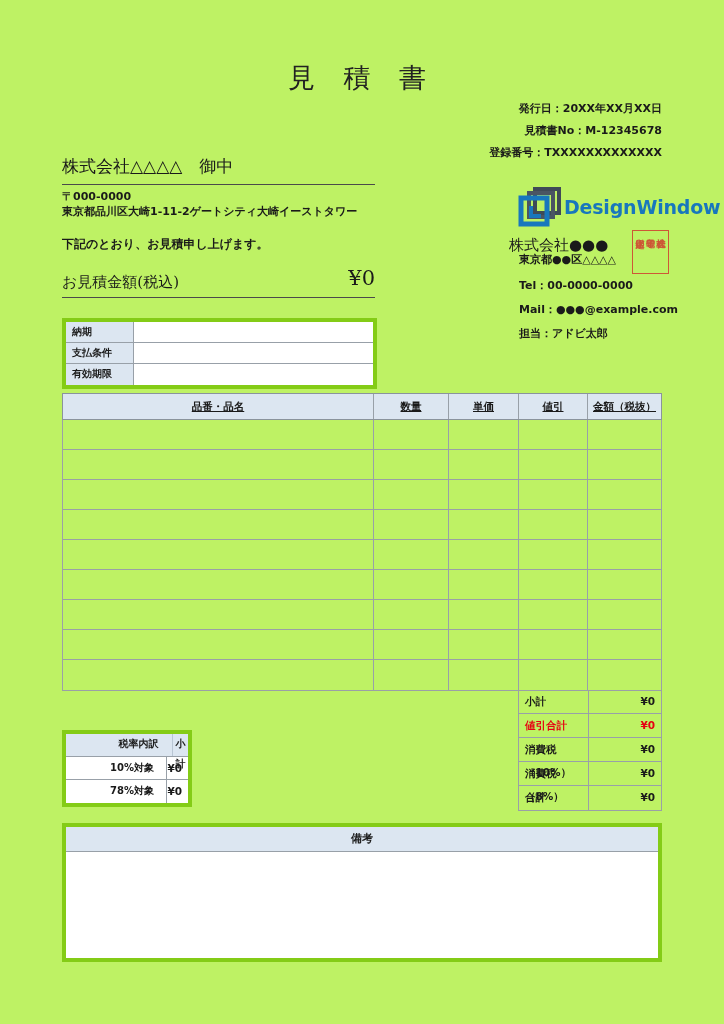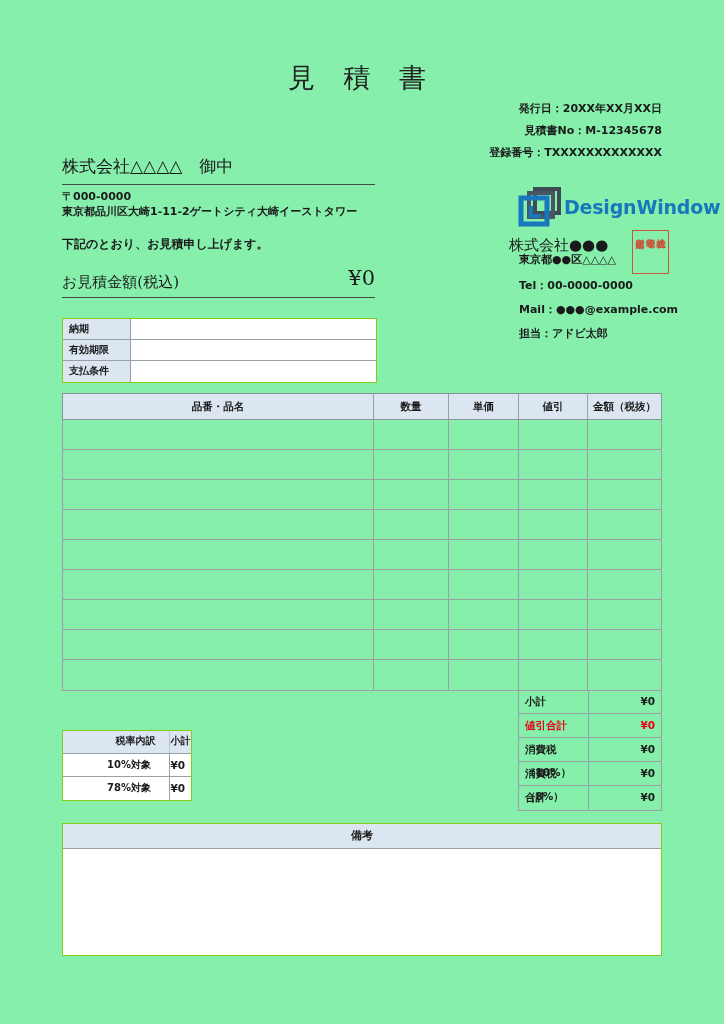--- a/index.html
+++ b/index.html
@@ -1,19 +1,19 @@
 <!DOCTYPE html>
 <html><head>
 <meta charset="utf-8">
 <style>
   * { margin:0; padding:0; box-sizing:border-box; }
   html,body { background:#e9e9e9; }
   .page {
     position:relative; width:724px; height:1024px; margin:0 auto;
-    background:#86efac; overflow:hidden;
+    background:#bef264; overflow:hidden;
     font-family:"DejaVu Sans","Liberation Sans",sans-serif;
     color:#1a1a1a;
   }
   .abs { position:absolute; }
   .serif { font-family:"DejaVu Serif","Liberation Serif",serif; }
 
   .doc-title {
     top:60px; left:0; width:724px; text-align:center;
     font-size:27px; letter-spacing:10px; font-weight:normal; color:#222;
   }
@@ -23,24 +23,24 @@
   .cust-name { left:62px; top:155px; font-size:17px;text-align:right; }
   .rule { left:62px; width:313px; border-top:1.5px solid #4a4a4a; height:0; }
   .cust-postal { left:62px; top:189px; font-size:11px; font-weight:bold; }
   .cust-addr { left:62px; top:204px; font-size:11px; font-weight:bold; }
   .greeting { left:62px; top:236px; font-size:12px; font-weight:bold; }
 
   .amount-label { left:62px; top:273px; font-size:15px; }
   .amount-value { top:266px; left:62px; width:313px; text-align:right; font-size:21px; }
 
   
-  .tbl { border:1px solid #84cc16; background:#fff; }
+  .tbl { border:4px solid #84cc16; background:#fff; }
   .row { display:flex; border-bottom:1px solid #98a0a8; }
   .row:last-child { border-bottom:none; }
-  .cell { border-right:1px solid #98a0a8; }
+  .cell { border-right:1px solid #98a0a8;text-decoration:underline; }
   .cell:last-child { border-right:none; }
   .hdr-bg { background:#dce6f1; }
 
   
   .terms { left:62px; top:318px; width:315px; }
   .terms .row { height:21px; }
   .terms .lbl { width:68px; background:#dce6f1; font-size:10px; font-weight:bold;
                 line-height:19px; padding-left:6px; border-right:1px solid #98a0a8; }
   .terms .val { flex:1; }
 
@@ -120,25 +120,25 @@
   <div class="abs amount-label serif">お見積金額(税込)</div>
   <div class="abs amount-value serif">¥0</div>
   <div class="abs rule" style="top:297px"></div>
 
   <div class="abs tbl terms">
     <div class="row">
       <div class="lbl">納期</div>
       <div class="val"></div>
     </div>
     <div class="row">
+      <div class="lbl">支払条件</div>
+      <div class="val"></div>
+    </div>
+    <div class="row">
       <div class="lbl">有効期限</div>
-      <div class="val"></div>
-    </div>
-    <div class="row">
-      <div class="lbl">支払条件</div>
       <div class="val"></div>
     </div>
   </div>
 
   <svg class="abs logo-icon" viewBox="0 0 44 40">
     <rect x="17" y="2" width="24" height="24" fill="none" stroke="#3f4a57" stroke-width="4"></rect>
     <rect x="11" y="6" width="24" height="24" fill="none" stroke="#4a5563" stroke-width="4"></rect>
     <rect x="3" y="11" width="26" height="26" fill="none" stroke="#1877bd" stroke-width="5"></rect>
     <path d="M 13 19 V 29 H 23" fill="none" stroke="#1877bd" stroke-width="4"></path>
   </svg>

